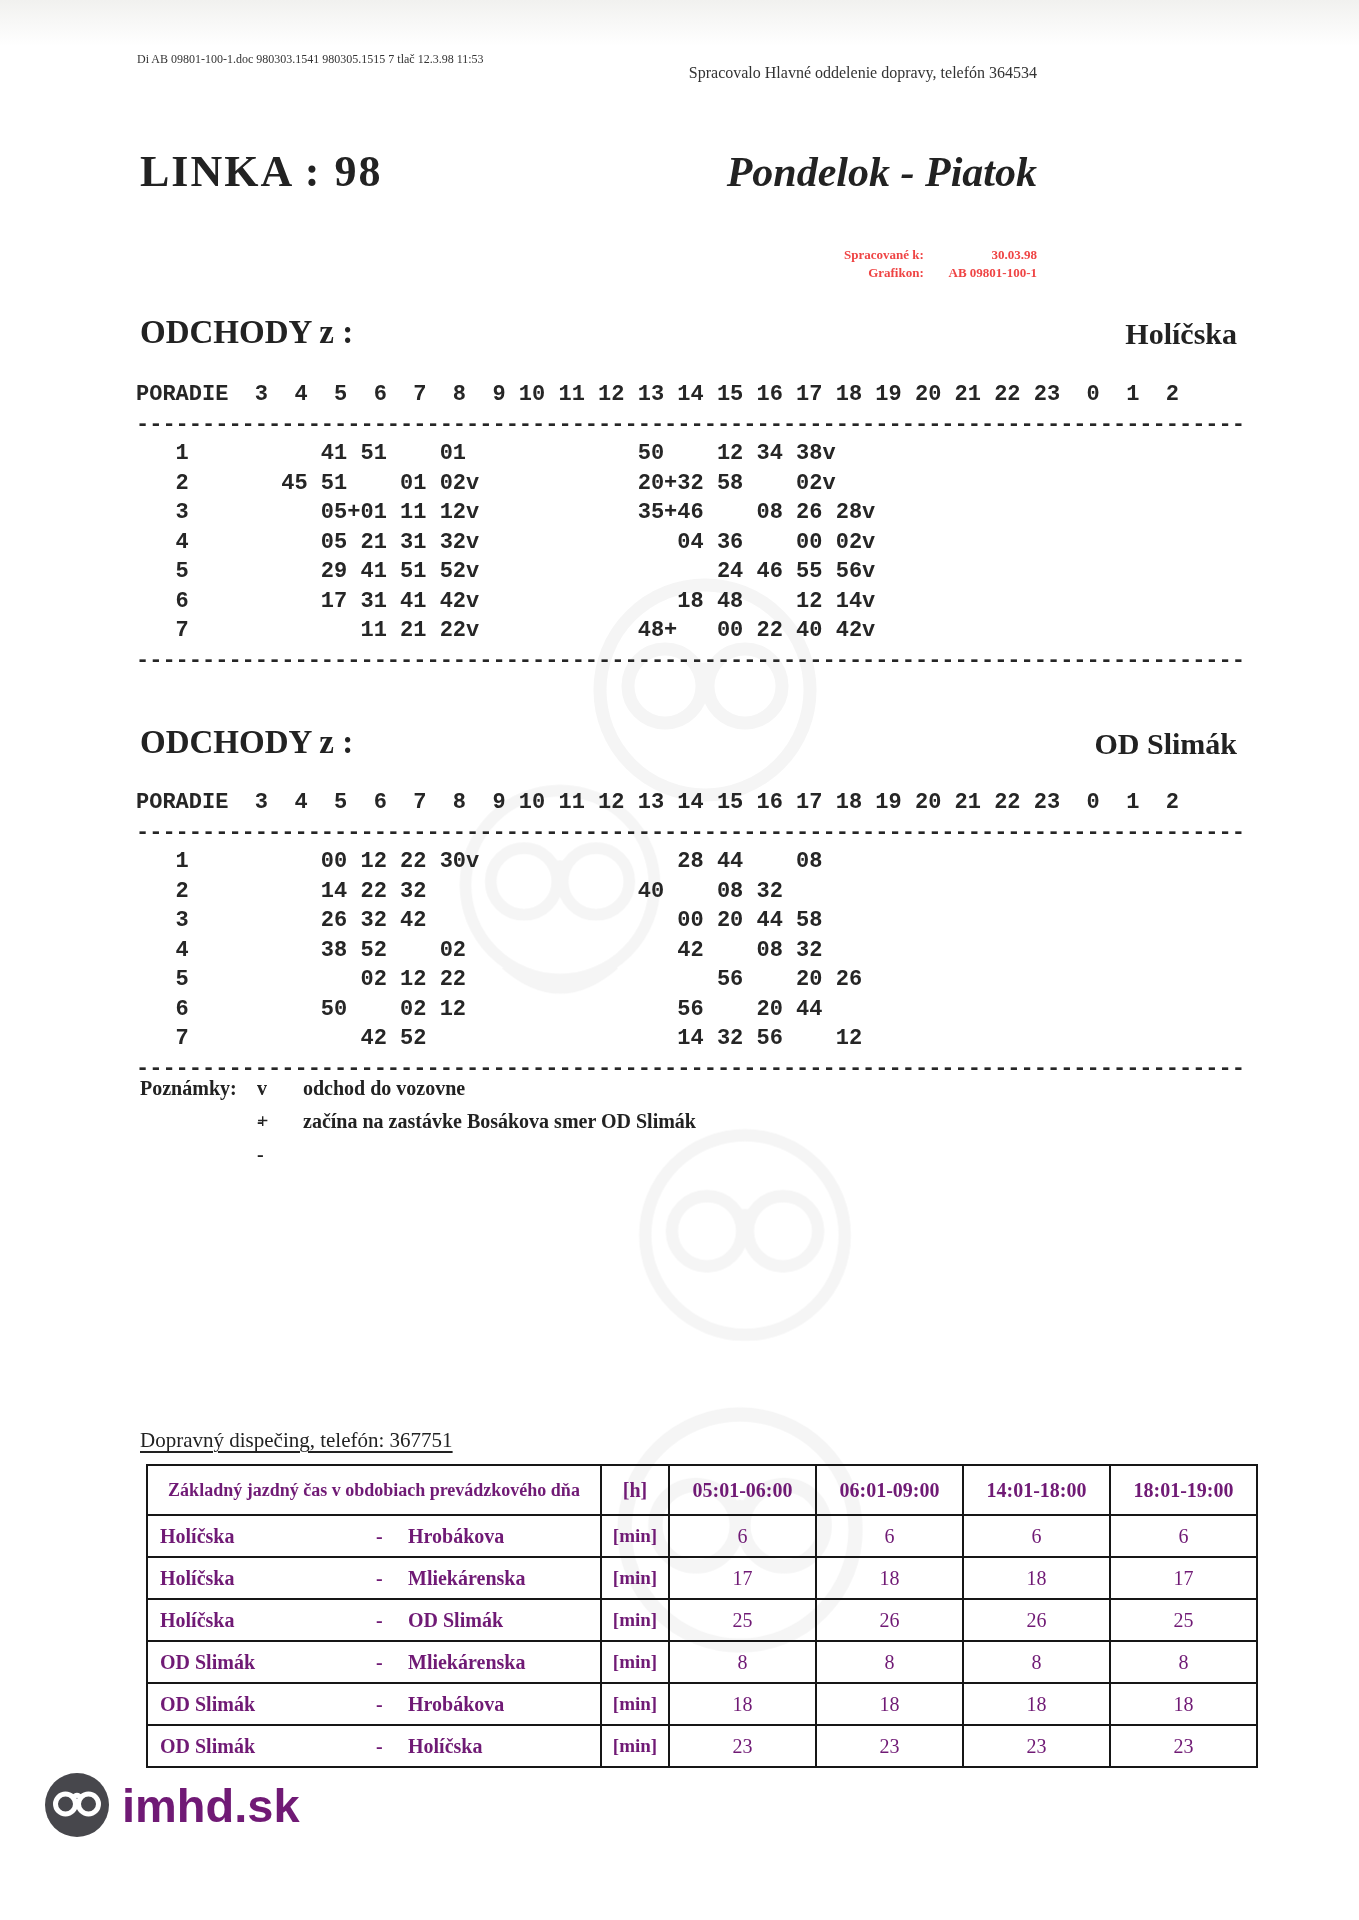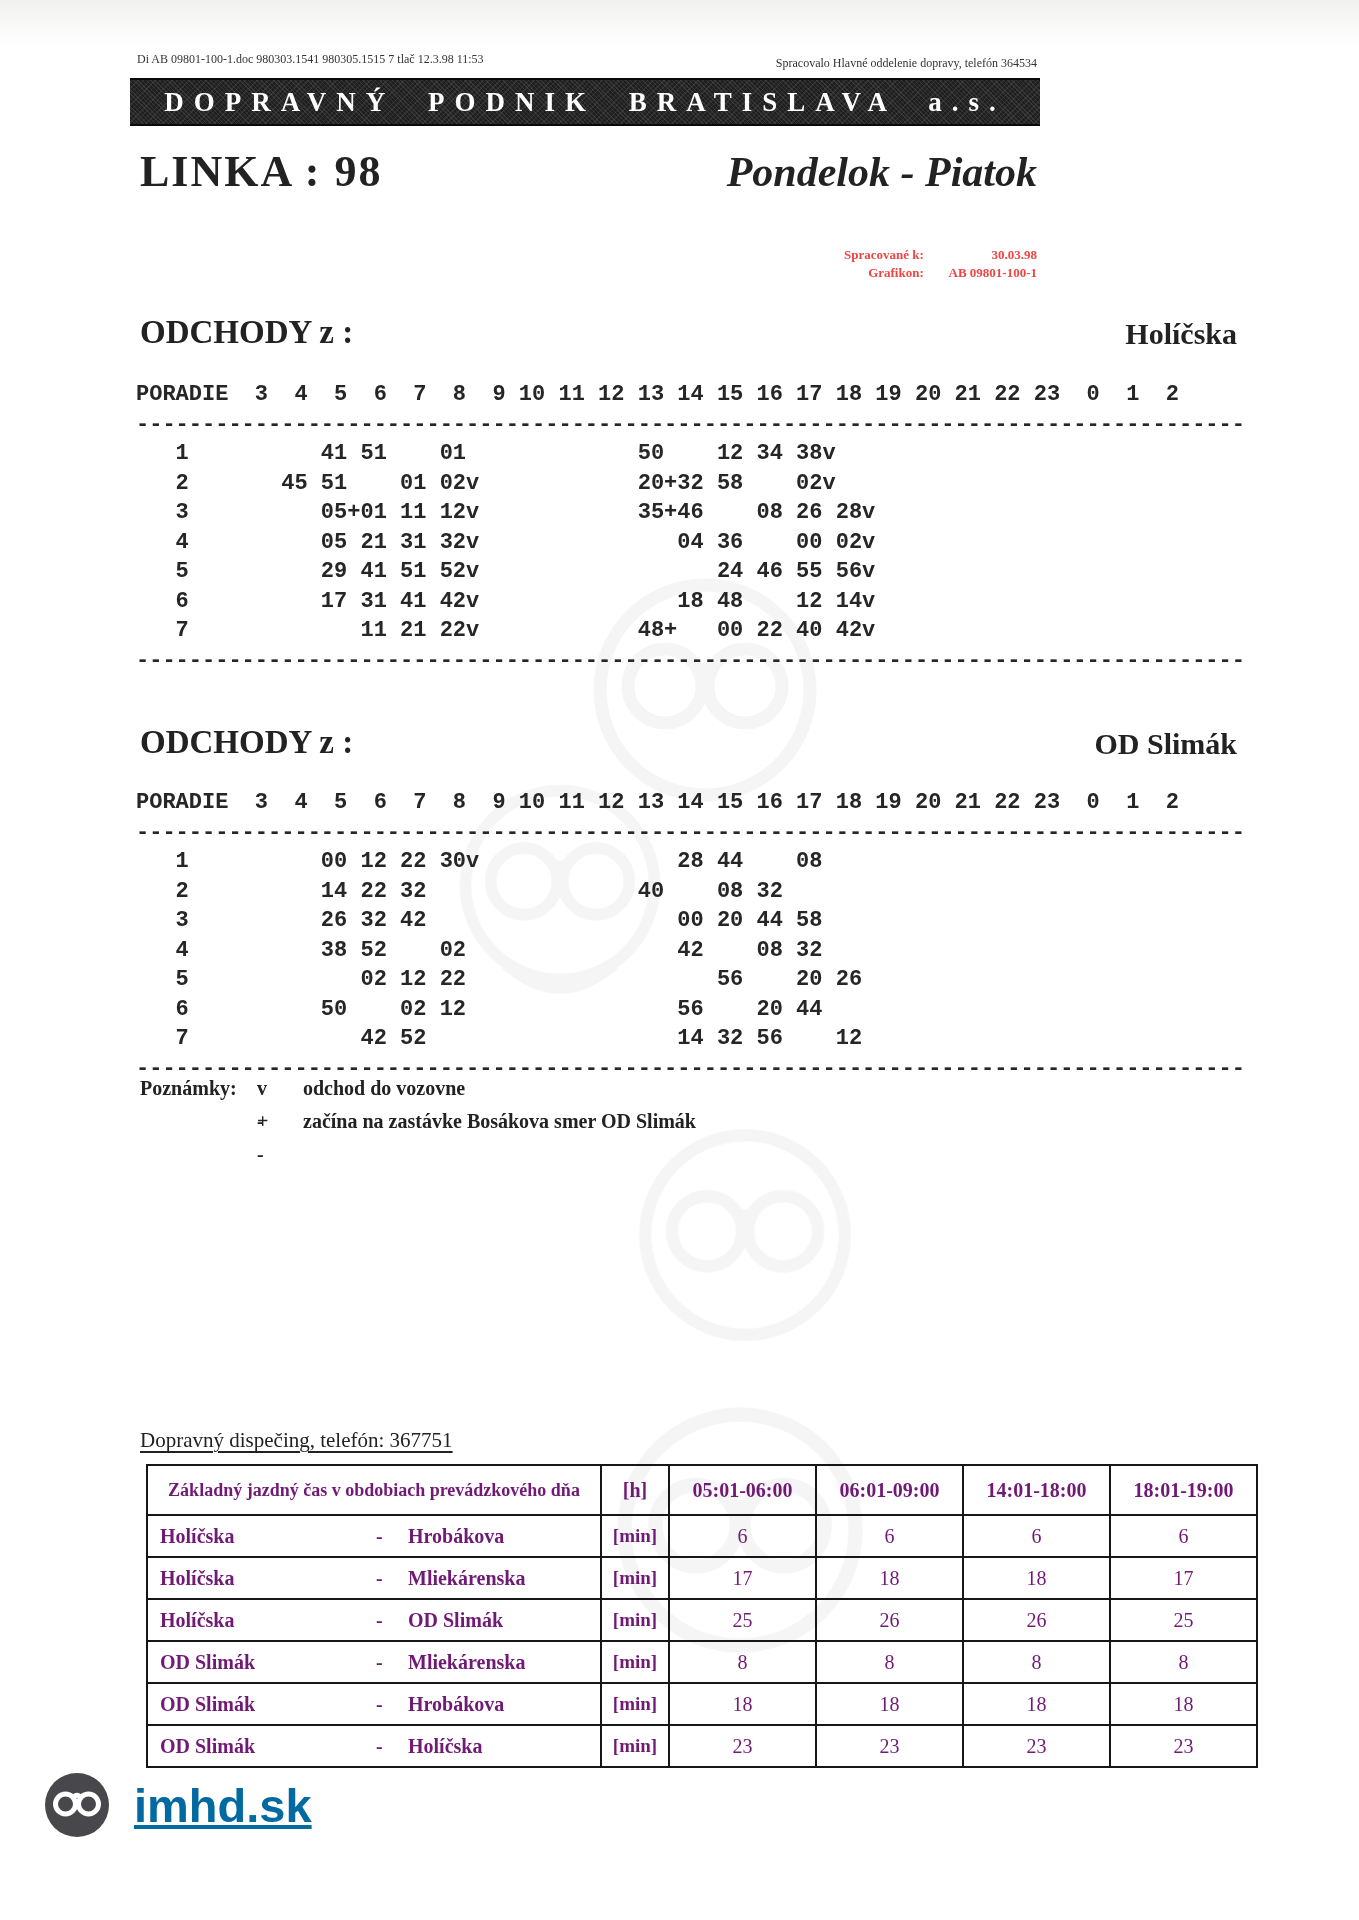--- a/index.html
+++ b/index.html
@@ -4,21 +4,21 @@
 <style>
   html,body{margin:0;padding:0;}
   body{width:1359px;height:1920px;position:relative;background:#ffffff;
        font-family:"Liberation Serif",serif;color:#1e1e1e;overflow:hidden;}
   .page-top-shade{position:absolute;left:0;top:0;width:1359px;height:46px;
        background:linear-gradient(#f1f1ef, #ffffff);}
   .wm{position:absolute;left:0;top:0;z-index:0;}
   .content{position:absolute;left:0;top:0;width:1359px;height:1920px;z-index:1;border-radius:18px;}
 
   .meta-row{position:absolute;left:137px;top:52px;width:900px;font-size:12px;color:#333;}
-  .meta-right{position:absolute;right:322px;top:56px;font-size:12px;color:#333;}
+  .meta-right{position:absolute;right:322px;top:64px;font-size:16px;color:#333;}
 
   .banner{position:absolute;left:130px;top:78px;width:910px;height:44px;
       background:#1f1f1f;
       background-image:repeating-linear-gradient(45deg, rgba(90,90,90,.35) 0 1px, rgba(0,0,0,0) 1px 3px),
                        repeating-linear-gradient(-45deg, rgba(120,120,120,.2) 0 1px, rgba(0,0,0,0) 1px 4px);
       border-top:2px solid #0a0a0a;border-bottom:2px solid #0a0a0a;
       display:flex;align-items:center;justify-content:center;}
   .banner span{color:#ffffff;font-weight:700;font-size:27px;letter-spacing:10px;word-spacing:16px;white-space:nowrap;}
 
   .linka{position:absolute;left:140px;top:146px;font-size:44px;font-weight:700;letter-spacing:2px;color:#222;}
@@ -57,21 +57,21 @@
   .th-main{font-size:18px;font-weight:700;text-align:center;}
   .th-unit,.th-period{font-size:20px;text-align:center;}
   td.unit{font-size:19px;font-weight:700;text-align:center;}
   td.val{font-size:20px;text-align:center;}
   td.station{font-size:20px;font-weight:700;margin-left:8px;}
   td.station .from{display:inline-block;width:228px;padding-left:12px;box-sizing:border-box;}
   td.station .sep{display:inline-block;width:32px;}
   td.station .to{display:inline-block;}
 
   .logo{position:absolute;left:42px;top:1770px;display:flex;align-items:center;}
-  .logo-text{font-family:"Liberation Sans",sans-serif;font-size:47px;font-weight:700;color:#0369a1;margin-left:22px;letter-spacing:0;text-decoration:underline;}
+  .logo-text{font-family:"Liberation Sans",sans-serif;font-size:47px;font-weight:700;color:#701a75;margin-left:10px;letter-spacing:0;}
 </style>
 </head>
 <body>
 
 <div class="page-top-shade"></div>
 
 <svg class="wm" width="1359" height="1920" viewBox="0 0 1359 1920">
   <g stroke="#2a2a2a" stroke-width="13" fill="none" opacity="0.045">
     <g transform="translate(705,690)">
       <circle r="105"></circle>
@@ -99,23 +99,20 @@
       <path d="M -7 -16 Q 0 -26 7 -16"></path>
     </g>
   </g>
 </svg>
 
 <div class="content">
 
   <div class="meta-row">Di AB 09801-100-1.doc 980303.1541 980305.1515  7 tlač 12.3.98 11:53</div>
   <div class="meta-right">Spracovalo Hlavné oddelenie dopravy, telefón 364534</div>
 
-  <div class="banner">
-    <span>DOPRAVNÝ PODNIK BRATISLAVA a.s.</span>
-  </div>
 
   <div class="linka">LINKA : 98</div>
   <div class="days">Pondelok - Piatok</div>
 
   <div class="processed">
     <div>
       <span class="lbl">Spracované k:</span>
       <span class="val">30.03.98</span>
     </div>
     <div>

